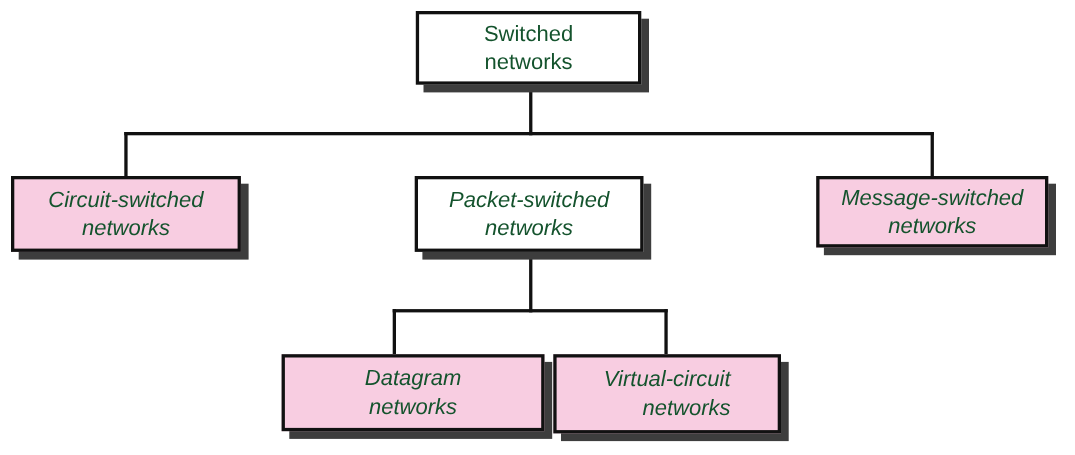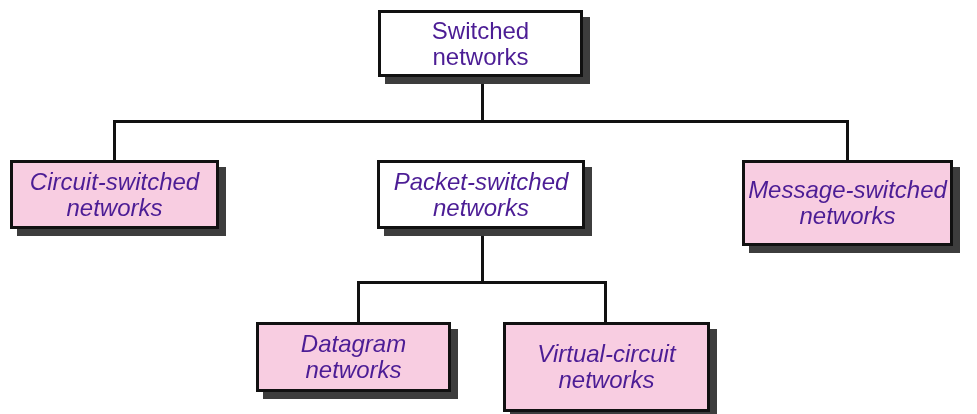--- a/index.html
+++ b/index.html
@@ -16,41 +16,41 @@
     overflow: hidden;
   }
   .node {
     position: absolute;
     box-sizing: border-box;
     border: 3px solid #111111;
     display: flex;
     align-items: center;
     justify-content: center;
     text-align: center;
-    font-size: 24px;
+    font-size: 20px;
     line-height: 26px;
-    color: #4c1d95;
+    color: #14532d;
     white-space: pre-line;
     box-shadow: 7px 7px 0 0 #3d3d3d;
   }
   .node.white { background: #ffffff; }
   .node.pink  { background: #f8cde1; font-style: italic; }
 
   .line {
     position: absolute;
     background: #111111;
   }
 
   
   #n-switched { left: 378px; top: 10px;  width: 205px; height: 67px; }
   #n-circuit  { left: 10px;  top: 160px; width: 209px; height: 69px; }
   #n-packet   { left: 377px; top: 160px; width: 208px; height: 69px; font-style: italic; }
-  #n-message  { left: 742px; top: 160px; width: 211px; height: 86px; }
-  #n-datagram { left: 256px; top: 322px; width: 195px; height: 70px; }
-  #n-virtual  { left: 503px; top: 322px; width: 207px; height: 90px; }
+  #n-message  { left: 742px; top: 160px; width: 211px; height: 65px; }
+  #n-datagram { left: 256px; top: 322px; width: 239px; height: 70px; }
+  #n-virtual  { left: 503px; top: 322px; width: 207px; height: 72px; text-align: right; }
 
   
   #l-top-stem   { left: 481px; top: 77px;  width: 3px;   height: 46px; }
   #l-h1         { left: 113px; top: 120px; width: 736px; height: 3px;  }
   #l-v1-left    { left: 113px; top: 120px; width: 3px;   height: 40px; }
   #l-v1-right   { left: 846px; top: 120px; width: 3px;   height: 40px; }
   
   #l-packet-stem{ left: 481px; top: 229px; width: 3px;   height: 55px; }
   #l-h2         { left: 357px; top: 281px; width: 250px; height: 3px;  }
   #l-v2-left    { left: 357px; top: 281px; width: 3px;   height: 41px; }

